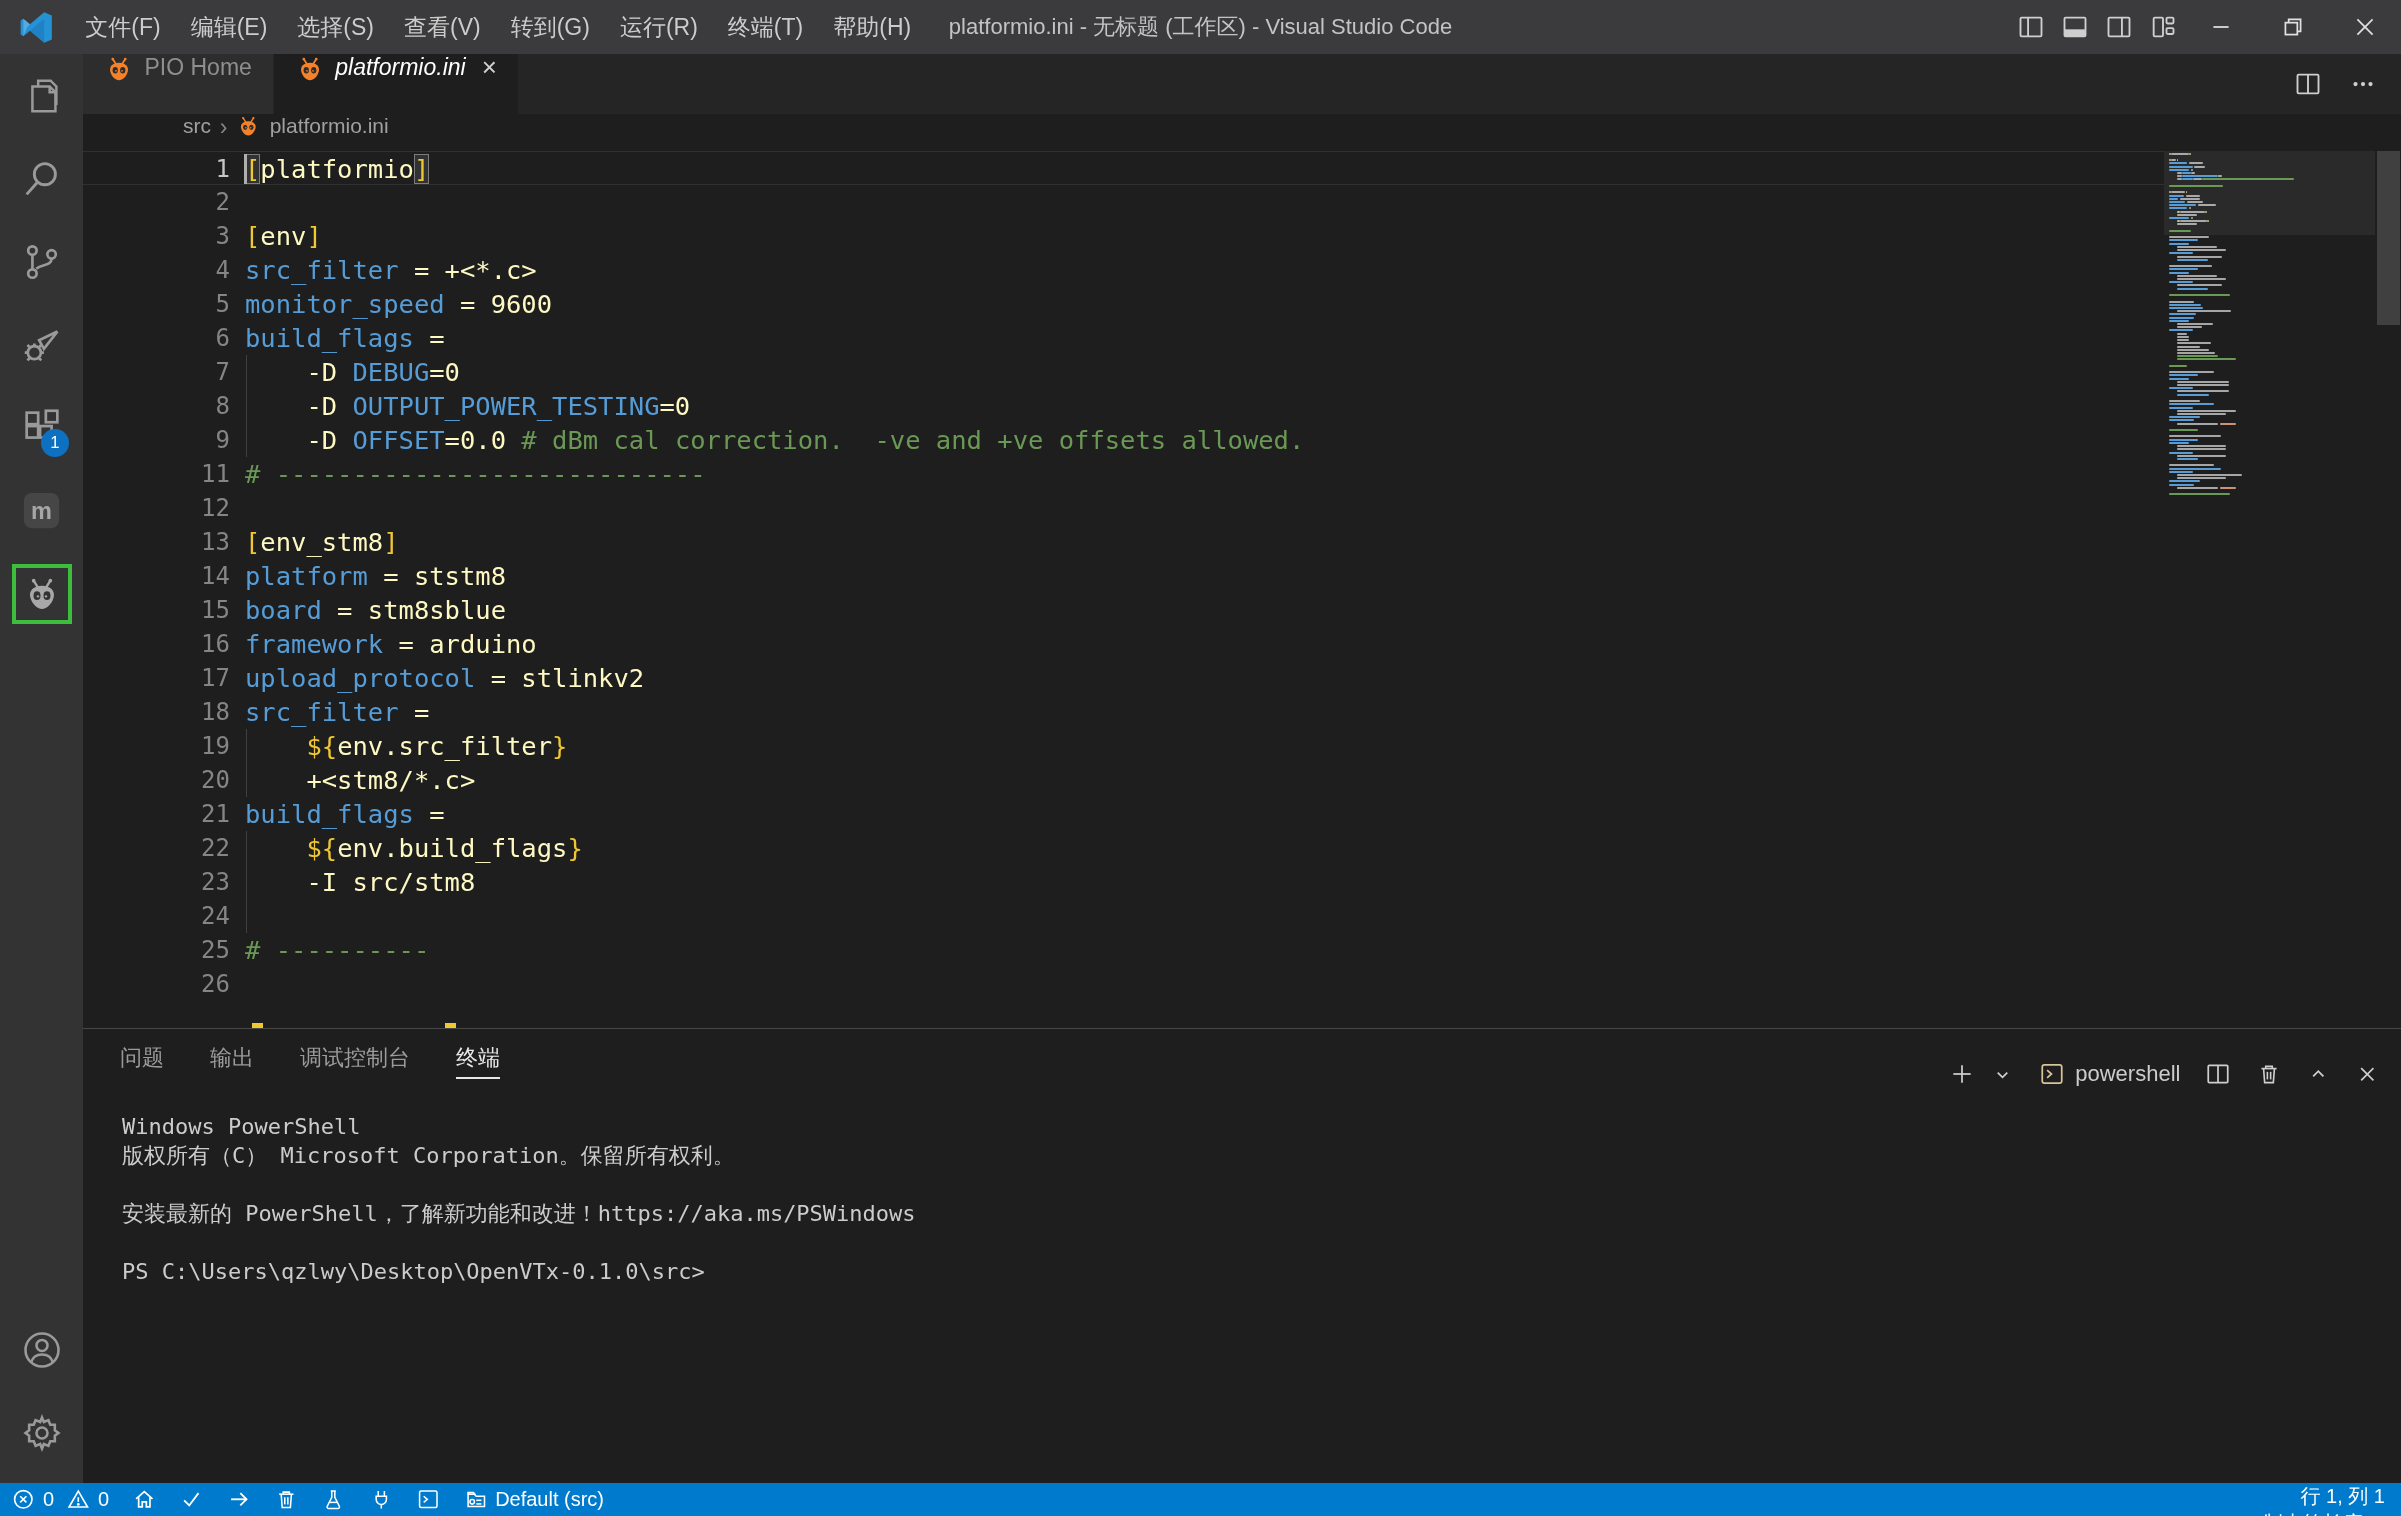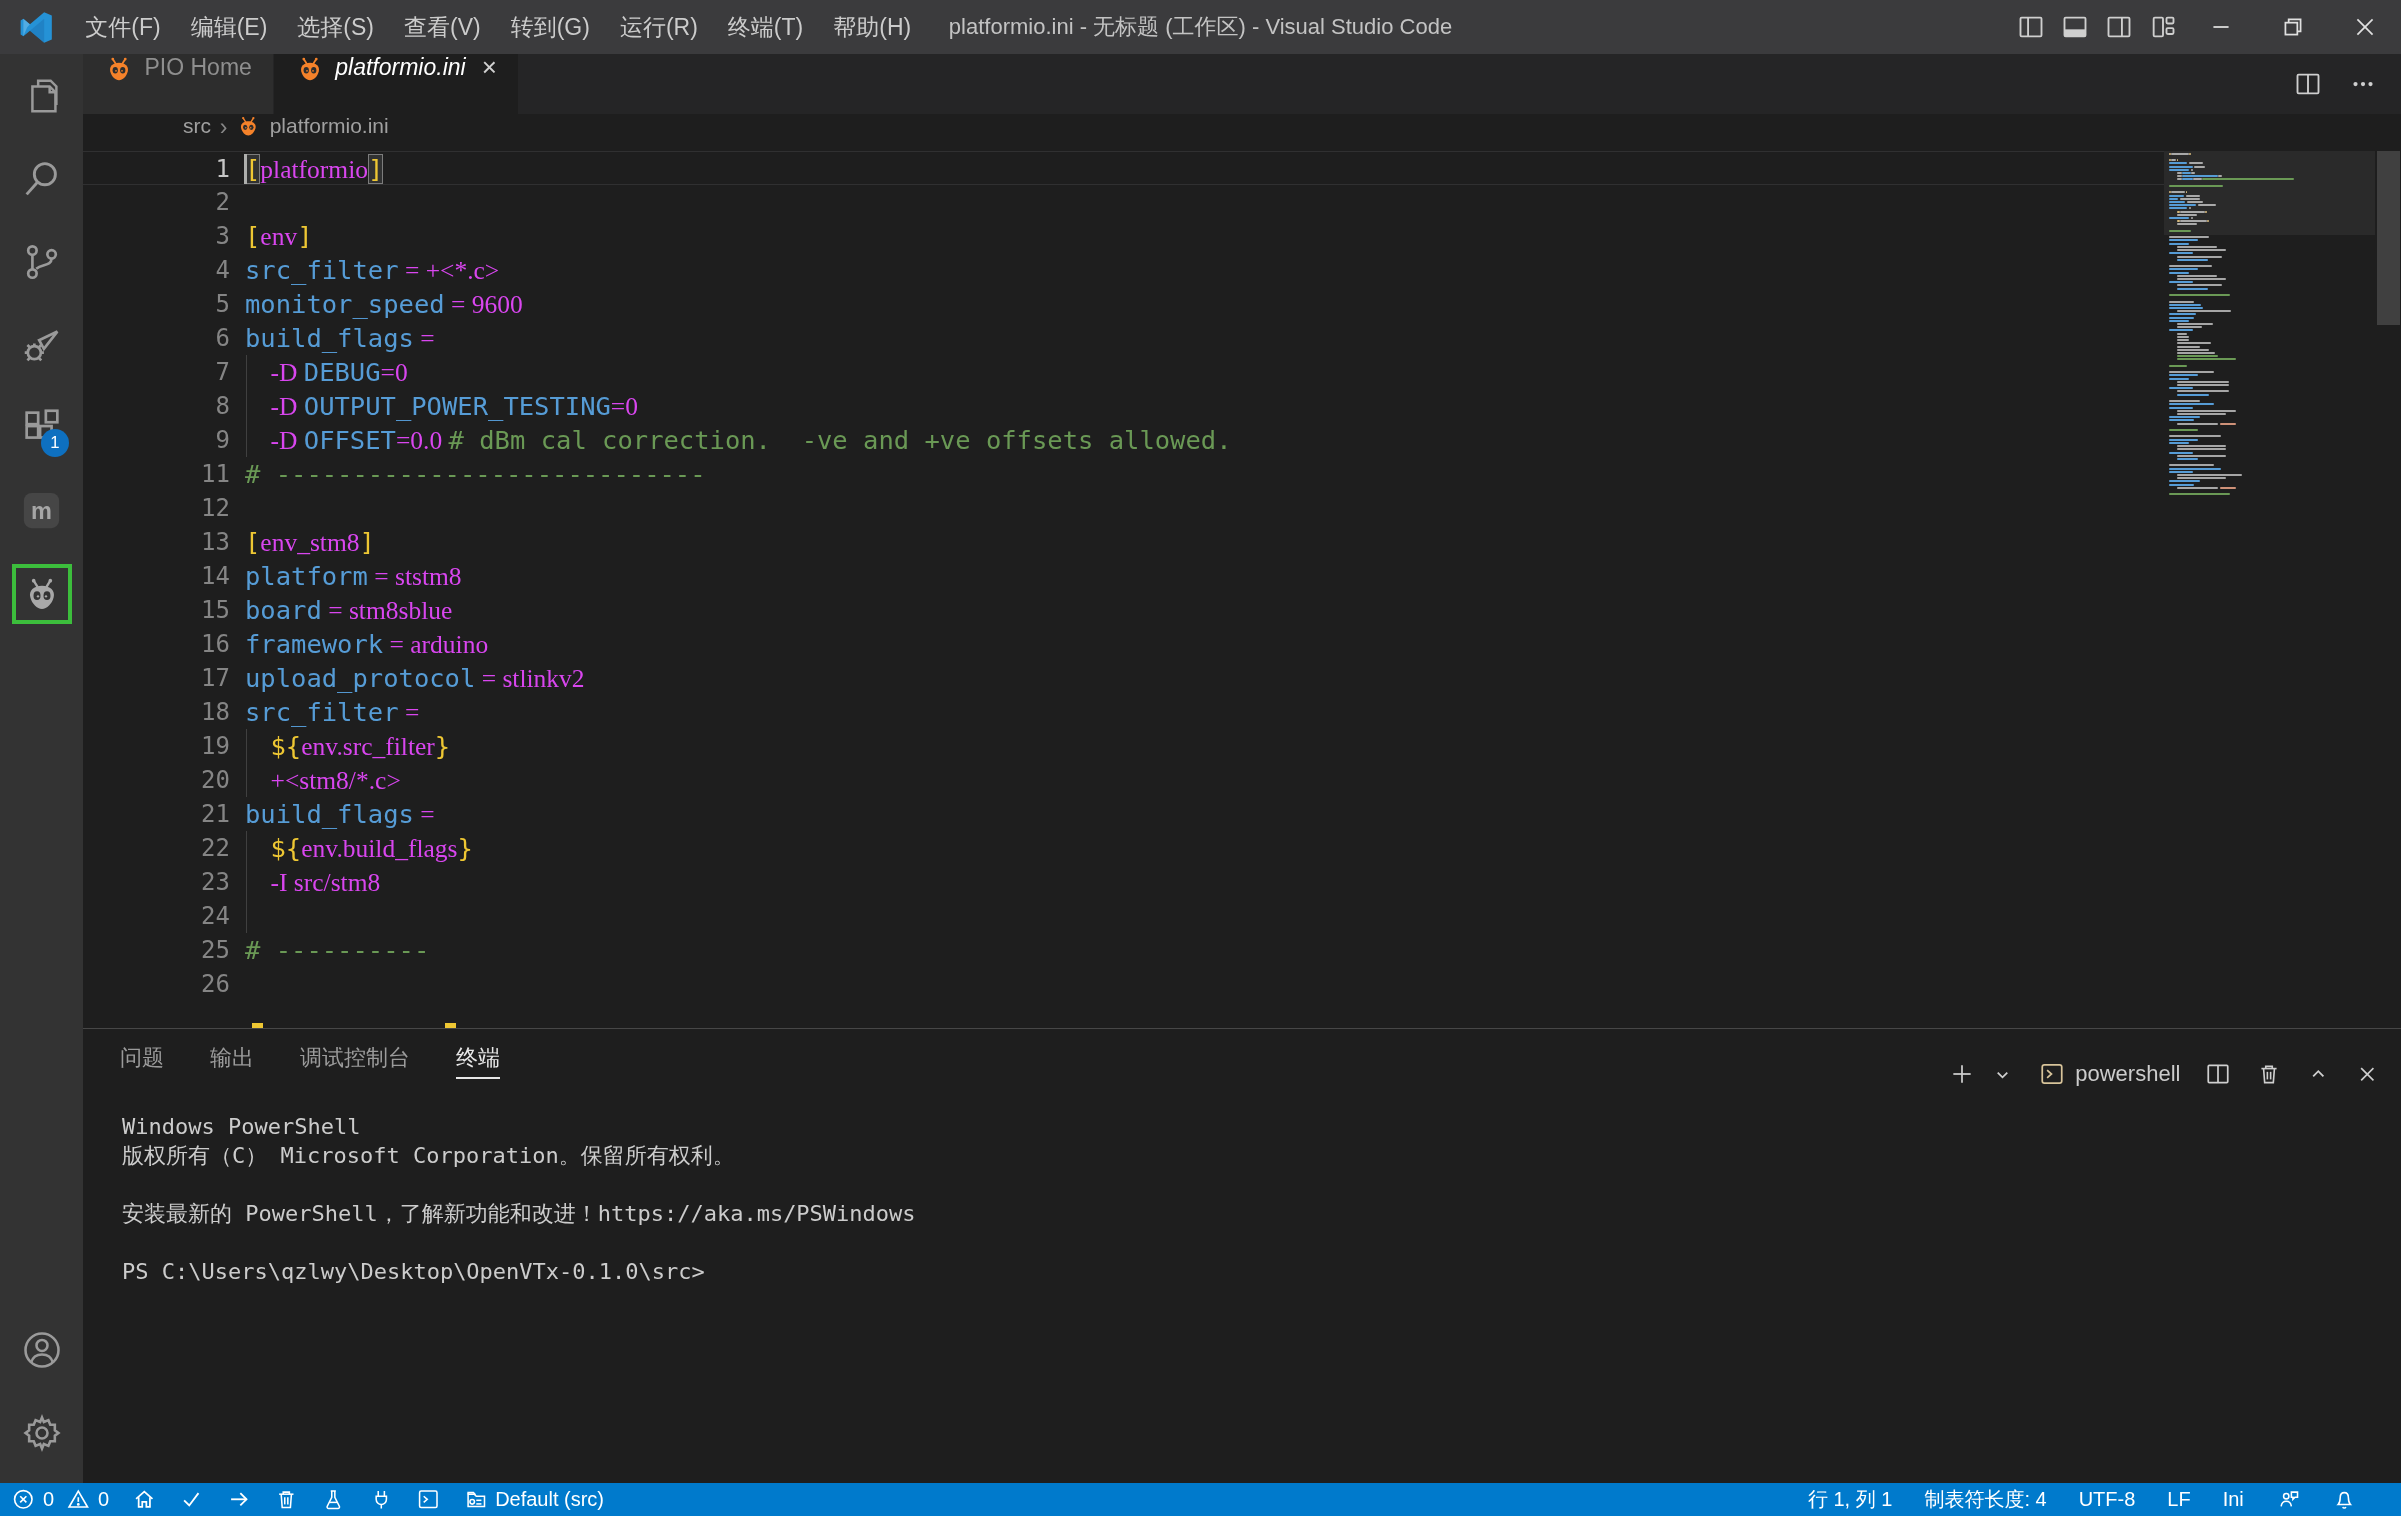--- a/index.html
+++ b/index.html
@@ -46,21 +46,21 @@
   .editor { position:relative; height:878px; overflow:hidden; background:#1e1e1e; }
   .code-area { position:absolute; inset:0 237px 0 0; }
   .code-line { position:relative; height:34px; white-space:pre; font-family:"DejaVu Sans Mono","Liberation Mono",monospace;
     font-size:25.5px; line-height:34px; }
   .code-line .num { position:absolute; left:0; width:147px; text-align:right; color:#858585;
     font-family:"DejaVu Sans Mono","Liberation Mono",monospace; font-size:24px; }
   .code-line.current .num { color:#c6c6c6; }
   .code-line .code { position:absolute; left:162px; top:0; }
   .code-line.current { border-top:1.3px solid #303031; border-bottom:1.3px solid #303031; }
   .code-line.guide::before { content:""; position:absolute; left:163px; top:0; bottom:0; border-left:1.3px solid #404040; }
-  .tk-w { color:#d946ef;font-family:Liberation Serif, serif; } .tk-k { color:#569cd6; } .tk-c { color:#6a9955; } .tk-b { color:#eec733; }
+  .tk-w { color:#fef9c3; } .tk-k { color:#569cd6; } .tk-c { color:#6a9955; } .tk-b { color:#eec733; }
   .tk-bm { color:#eec733; outline:1.8px solid #7c7c7c; outline-offset:-1.8px; background:rgba(90,93,94,.32); }
   .cursor { position:absolute; left:161px; top:1.8px; width:2.6px; height:30px; background:#aeafad; }
   .line27-mark { position:absolute; bottom:0; height:5.3px; width:11.4px; background:#eec733; }
 
   .minimap { position:absolute; top:0; right:26px; width:211px; height:100%; }
   .mm-slider { position:absolute; top:0; left:0; right:0; height:84px; background:rgba(121,121,121,.14); }
   .mm-row { position:absolute; height:2px; border-radius:0.9px; }
   .mm-w { background:rgba(212,212,212,.75); } .mm-k { background:#569cd6; } .mm-c { background:#6a9955; }
   .mm-b { background:#d7ba7d; } .mm-o { background:#ce9178; }
   .scrollbar { position:absolute; top:0; right:0; width:26px; height:100%; }
@@ -76,21 +76,21 @@
   .panel-toolbar { margin-left:auto; display:flex; align-items:center; gap:24.6px; color:#cfcfcf; }
   .shell-item { display:flex; align-items:center; gap:10.5px; font-size:22px; color:#cccccc; }
   .shell-item .ps-icon { color:#d8c49a; }
   .terminal { flex:1; padding:24.6px 0 0 39px; font-family:"DejaVu Sans Mono","Liberation Mono",monospace;
     font-size:22px; line-height:29px; color:#cccccc; white-space:pre; }
 
   
   .statusbar { height:33px; background:#007acc; display:flex; align-items:center; color:#ffffff; font-size:20px; }
   .sb-group { display:flex; align-items:center; height:100%; }
   .sb-item { display:flex; align-items:center; gap:7px; padding:0 11.4px; height:100%; }
-  .sb-right { margin-left:auto; display:flex; align-items:flex-start; height:100%; padding-right:28px; }
+  .sb-right { margin-left:auto; display:flex; align-items:flex-end; height:100%; padding-right:0;flex-direction:column; }
   .sb-right .sb-item { padding:0 16px; }
 </style>
 </head>
 <body>
 
 <div class="titlebar">
   <svg class="vslogo" viewBox="0 0 32 32">
     <path fill="#2592d6" d="M23 2 L30 5 V27 L23 30 L10 19 L4 24 L1.5 22.5 V9.5 L4 8 L10 13 Z"></path>
     <path fill="#1e74b8" d="M23 2 L23 30 L10 19 L23 8 Z" opacity="0.55"></path>
     <path fill="#7fc5ef" d="M4 8 L10 13 L7.5 15.8 L4 24 Z" opacity="0.5"></path>

